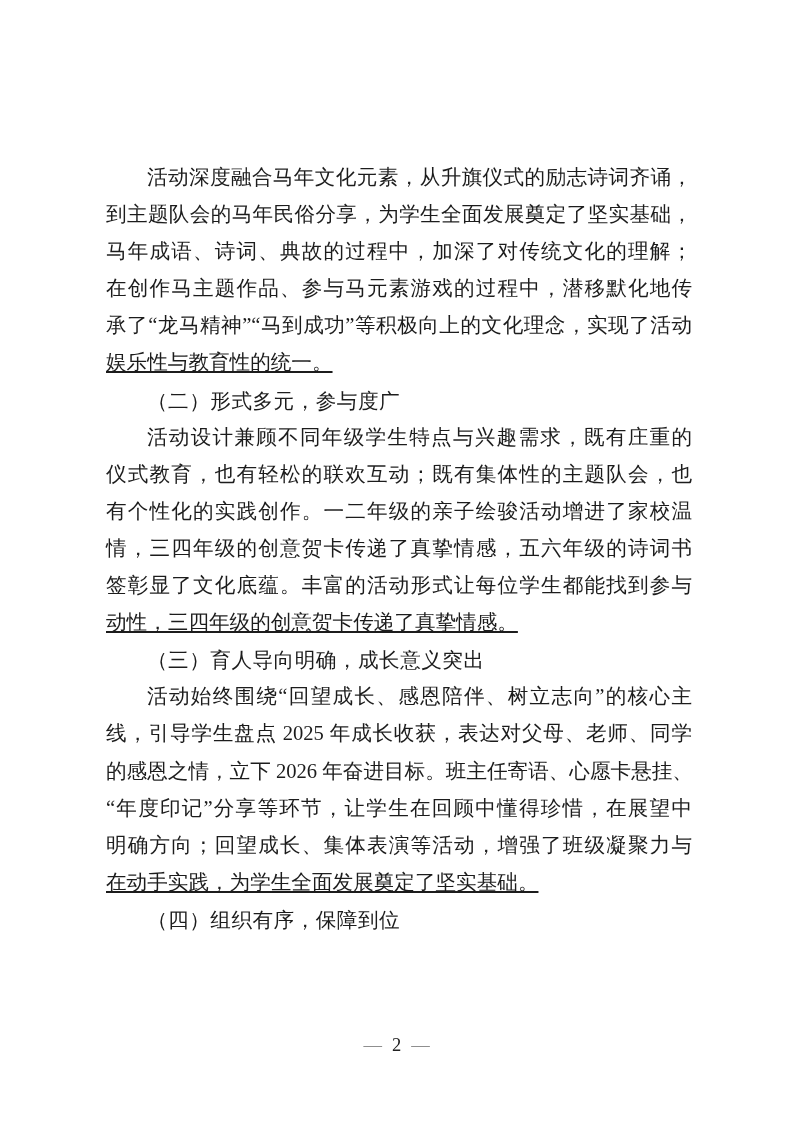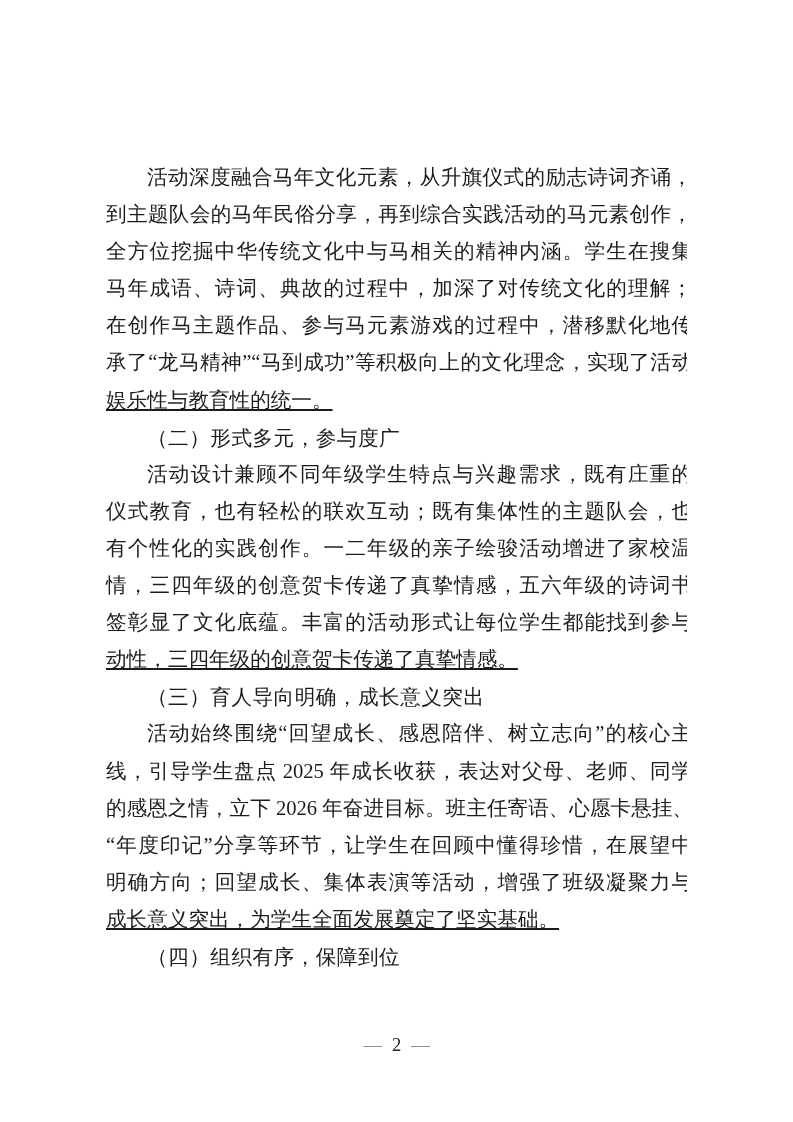--- a/index.html
+++ b/index.html
@@ -8,20 +8,21 @@
     background: #ffffff;
   }
   .page {
     position: relative;
     width: 687px;
     height: 1122px;
     background: #ffffff;
     overflow: hidden;
     font-family: "Liberation Serif", "DejaVu Serif", serif;
     color: #1c1c1c;
+    padding-left: 10px;
   }
   .textblock {
     position: absolute;
     left: 106px;
     top: 159px;
     width: 586px;
     font-size: 20.6px;
     line-height: 37.1px;
   }
   .ln {
@@ -61,39 +62,38 @@
   .footer .pagenum {
     color: #222222;
   }
 </style>
 </head>
 <body>
 
 <div class="page">
   <div class="textblock">
     <div class="ln in">活动深度融合马年文化元素，从升旗仪式的励志诗词齐诵，</div>
-    <div class="ln">到主题队会的马年民俗分享，再到综合实践活动的马元素创作，</div>
-    <div class="ln">全方位挖掘中华传统文化中与马相关的精神内涵。学生在搜集</div>
+    <div class="ln">到主题队会的马年民俗分享，为学生全面发展奠定了坚实基础，</div>
     <div class="ln">马年成语、诗词、典故的过程中，加深了对传统文化的理解；</div>
     <div class="ln">在创作马主题作品、参与马元素游戏的过程中，潜移默化地传</div>
     <div class="ln">承了“龙马精神”“马到成功”等积极向上的文化理念，实现了活动</div>
     <div class="ln last">娱乐性与教育性的统一。</div>
     <div class="ln h">（二）形式多元，参与度广</div>
     <div class="ln in">活动设计兼顾不同年级学生特点与兴趣需求，既有庄重的</div>
     <div class="ln">仪式教育，也有轻松的联欢互动；既有集体性的主题队会，也</div>
     <div class="ln">有个性化的实践创作。一二年级的亲子绘骏活动增进了家校温</div>
     <div class="ln">情，三四年级的创意贺卡传递了真挚情感，五六年级的诗词书</div>
     <div class="ln">签彰显了文化底蕴。丰富的活动形式让每位学生都能找到参与</div>
     <div class="ln last">动性，三四年级的创意贺卡传递了真挚情感。</div>
     <div class="ln h">（三）育人导向明确，成长意义突出</div>
     <div class="ln in">活动始终围绕“回望成长、感恩陪伴、树立志向”的核心主</div>
     <div class="ln">线，引导学生盘点 2025 年成长收获，表达对父母、老师、同学</div>
     <div class="ln">的感恩之情，立下 2026 年奋进目标。班主任寄语、心愿卡悬挂、</div>
     <div class="ln">“年度印记”分享等环节，让学生在回顾中懂得珍惜，在展望中</div>
     <div class="ln">明确方向；回望成长、集体表演等活动，增强了班级凝聚力与</div>
-    <div class="ln last">成长意义突出，为学生全面发展奠定了坚实基础。</div>
+    <div class="ln last">在动手实践，为学生全面发展奠定了坚实基础。</div>
     <div class="ln h">（四）组织有序，保障到位</div>
   </div>
 
   <div class="footer">
     <span class="dash">—</span><span class="pagenum">2</span><span class="dash">—</span>
   </div>
 </div>
 
 </body></html>

